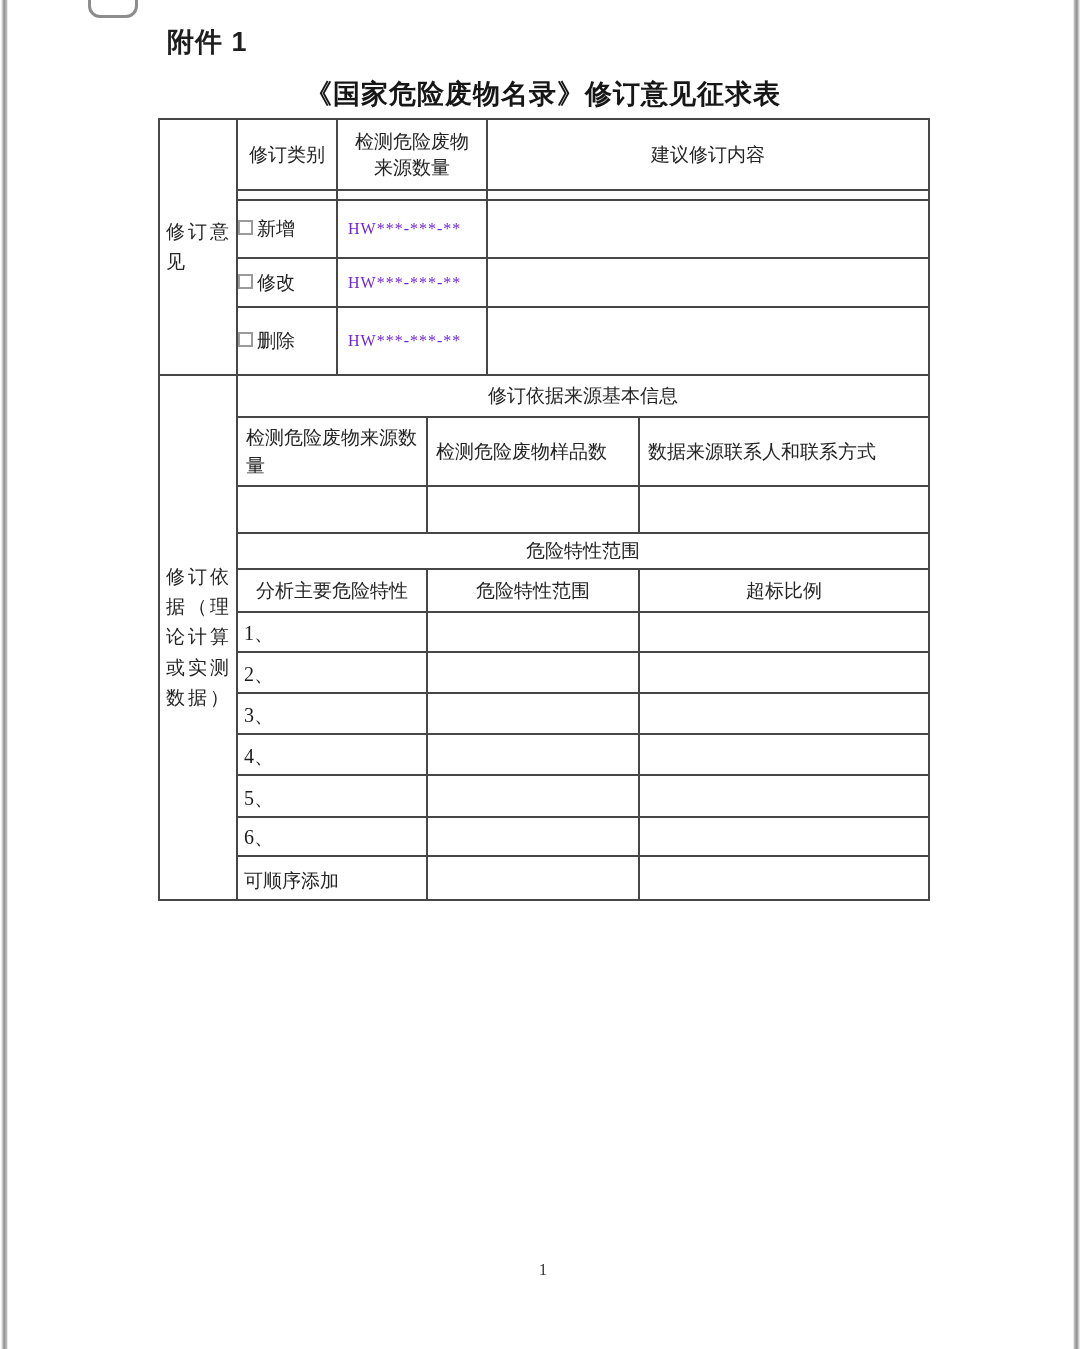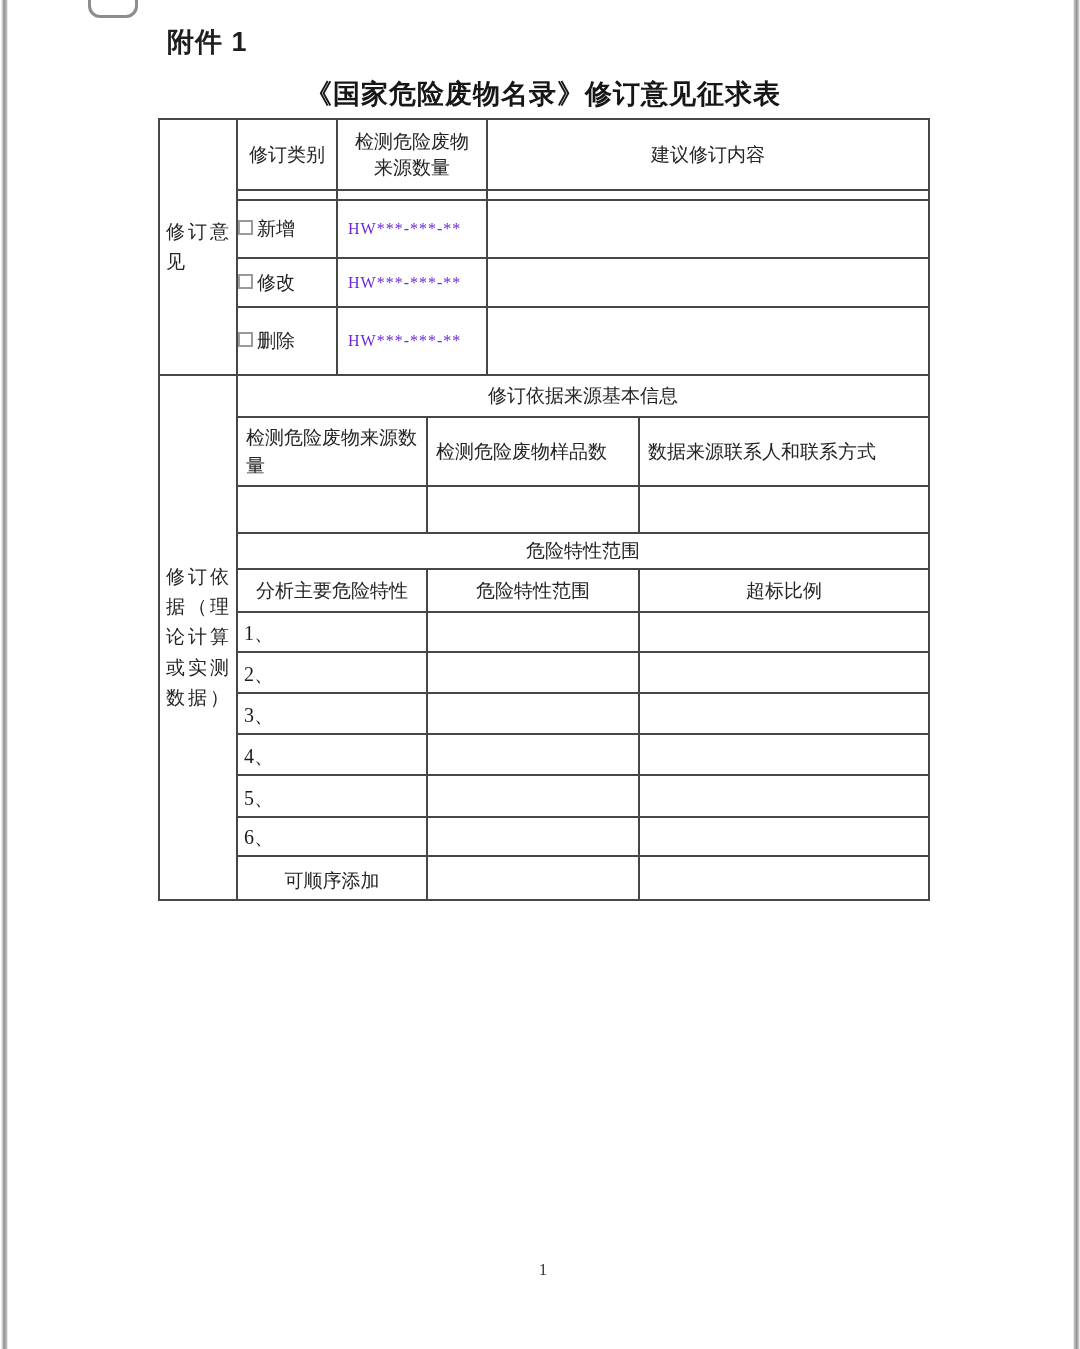--- a/index.html
+++ b/index.html
@@ -43,21 +43,21 @@
   }
   .code-cell{
     font-family:"Liberation Serif",serif;font-size:16px;letter-spacing:1px;
     padding-left:10px;color:#6d28d9;
   }
   .lefthead{text-align:left;vertical-align:middle;padding:6px 8px;line-height:1.45;word-break:break-all;}
   .numcell{
     vertical-align:bottom;text-align:left;padding:2px 6px 4px 6px;
     font-family:"Liberation Serif",serif;font-size:20px;color:#1c1c1c;
   }
-  .addcell{vertical-align:bottom;text-align:center;padding:2px 6px 5px 6px;}
+  .addcell{vertical-align:bottom;text-align:left;padding:2px 6px 5px 6px;}
   .spacer td{padding:0;height:8px;}
   .page-number{
     position:absolute;left:158px;top:1260px;width:770px;text-align:center;
     font-family:"Liberation Serif",serif;font-size:17px;color:#3a3a3a;
   }
 </style>
 </head>
 <body>
 
 <div class="edge edge-left"></div>

